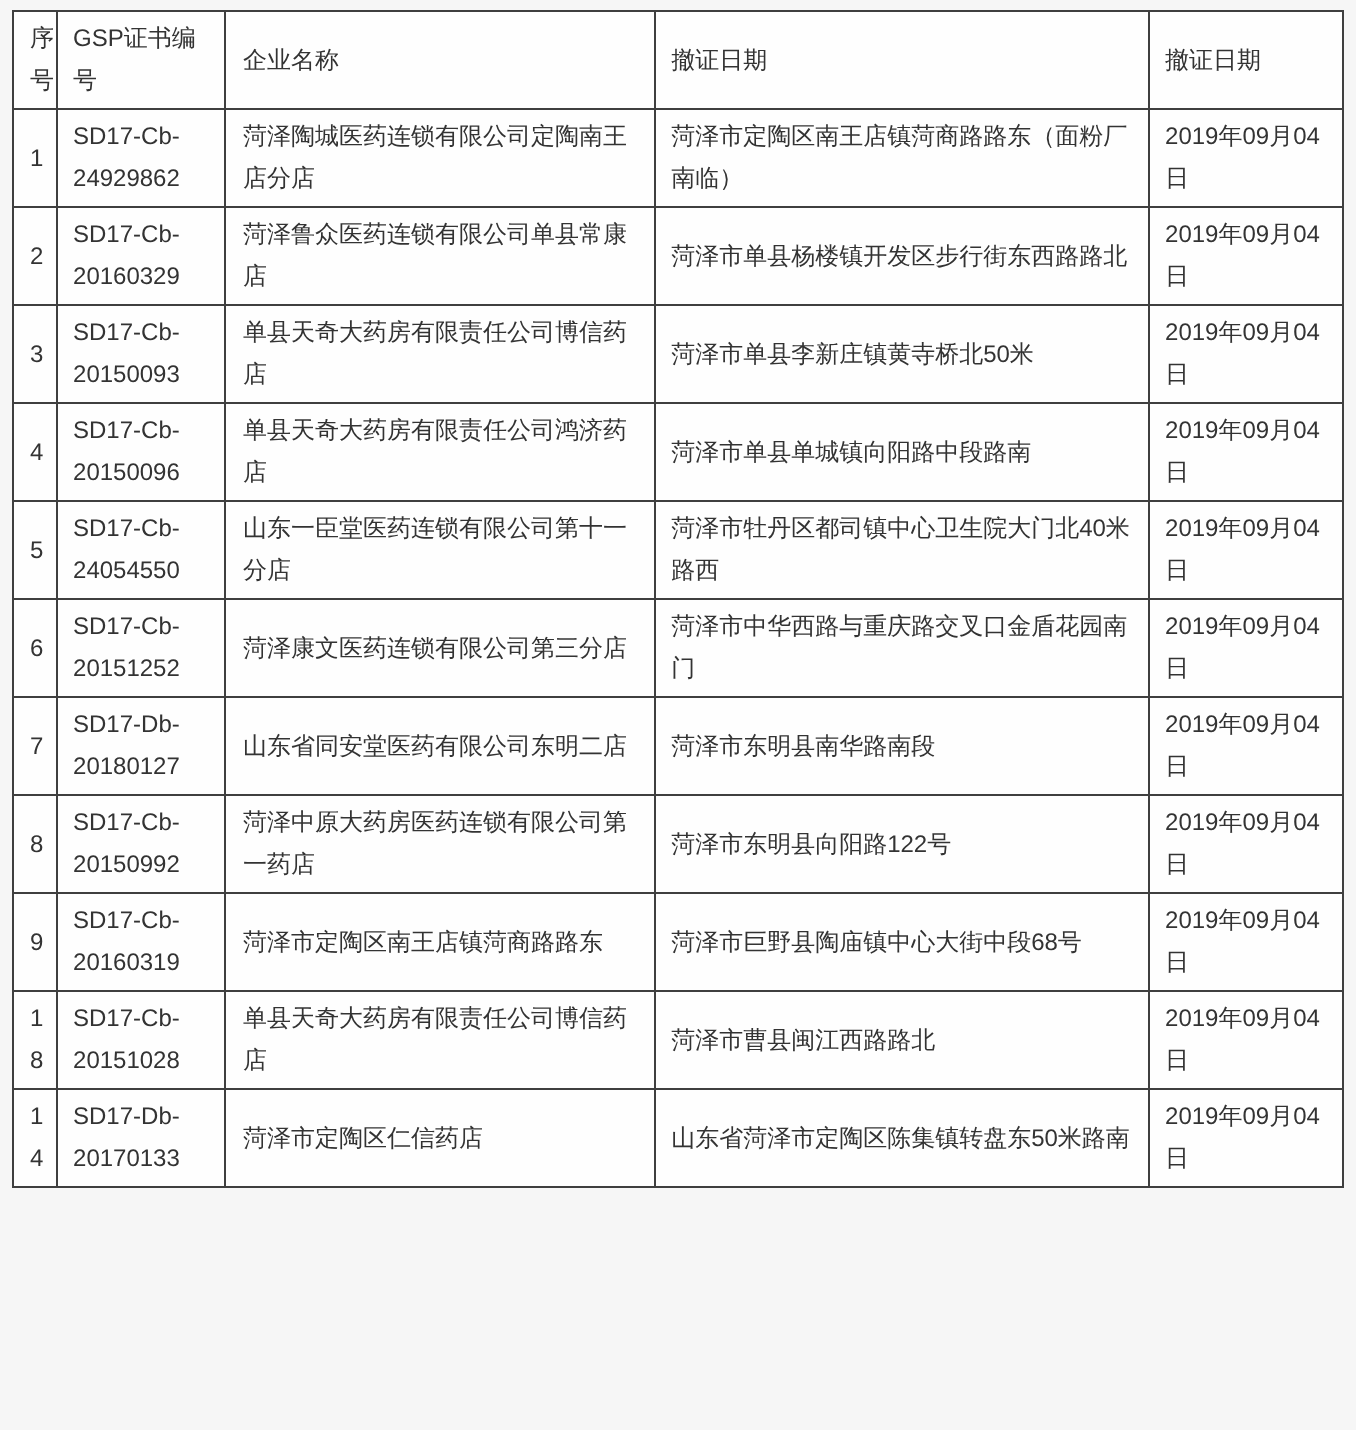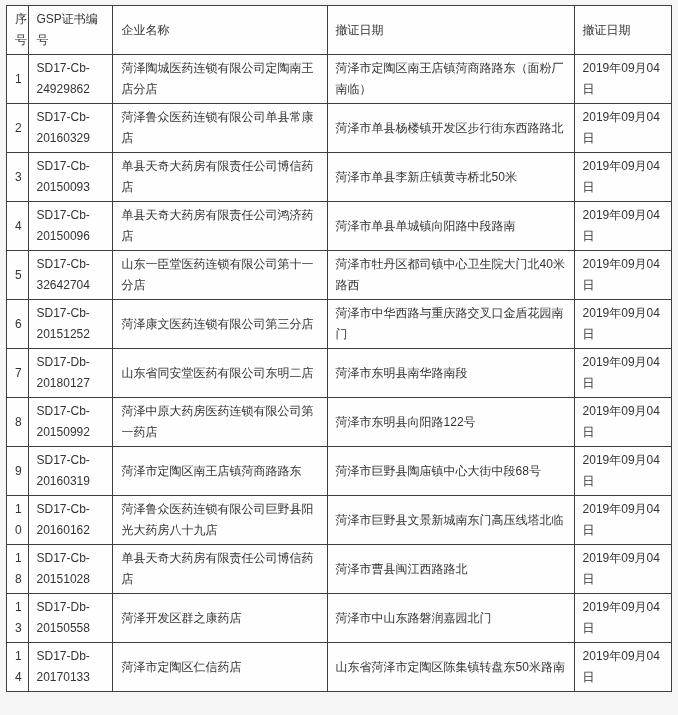--- a/index.html
+++ b/index.html
@@ -91,21 +91,21 @@
         </tr>
         <tr>
           <td class="col-seq">4</td>
           <td class="col-cert">SD17-Cb-20150096</td>
           <td class="col-company">单县天奇大药房有限责任公司鸿济药店</td>
           <td class="col-address">菏泽市单县单城镇向阳路中段路南</td>
           <td class="col-date">2019年09月04日</td>
         </tr>
         <tr>
           <td class="col-seq">5</td>
-          <td class="col-cert">SD17-Cb-32642704</td>
+          <td class="col-cert">SD17-Cb-24054550</td>
           <td class="col-company">山东一臣堂医药连锁有限公司第十一分店</td>
           <td class="col-address">菏泽市牡丹区都司镇中心卫生院大门北40米路西</td>
           <td class="col-date">2019年09月04日</td>
         </tr>
         <tr>
           <td class="col-seq">6</td>
           <td class="col-cert">SD17-Cb-20151252</td>
           <td class="col-company">菏泽康文医药连锁有限公司第三分店</td>
           <td class="col-address">菏泽市中华西路与重庆路交叉口金盾花园南门</td>
           <td class="col-date">2019年09月04日</td>
@@ -125,38 +125,24 @@
           <td class="col-date">2019年09月04日</td>
         </tr>
         <tr>
           <td class="col-seq">9</td>
           <td class="col-cert">SD17-Cb-20160319</td>
           <td class="col-company">菏泽市定陶区南王店镇菏商路路东</td>
           <td class="col-address">菏泽市巨野县陶庙镇中心大街中段68号</td>
           <td class="col-date">2019年09月04日</td>
         </tr>
         <tr>
-          <td class="col-seq">10</td>
-          <td class="col-cert">SD17-Cb-20160162</td>
-          <td class="col-company">菏泽鲁众医药连锁有限公司巨野县阳光大药房八十九店</td>
-          <td class="col-address">菏泽市巨野县文景新城南东门高压线塔北临</td>
-          <td class="col-date">2019年09月04日</td>
-        </tr>
-        <tr>
           <td class="col-seq">18</td>
           <td class="col-cert">SD17-Cb-20151028</td>
           <td class="col-company">单县天奇大药房有限责任公司博信药店</td>
           <td class="col-address">菏泽市曹县闽江西路路北</td>
-          <td class="col-date">2019年09月04日</td>
-        </tr>
-        <tr>
-          <td class="col-seq">13</td>
-          <td class="col-cert">SD17-Db-20150558</td>
-          <td class="col-company">菏泽开发区群之康药店</td>
-          <td class="col-address">菏泽市中山东路磐润嘉园北门</td>
           <td class="col-date">2019年09月04日</td>
         </tr>
         <tr>
           <td class="col-seq">14</td>
           <td class="col-cert">SD17-Db-20170133</td>
           <td class="col-company">菏泽市定陶区仁信药店</td>
           <td class="col-address">山东省菏泽市定陶区陈集镇转盘东50米路南</td>
           <td class="col-date">2019年09月04日</td>
         </tr>
       </tbody>

